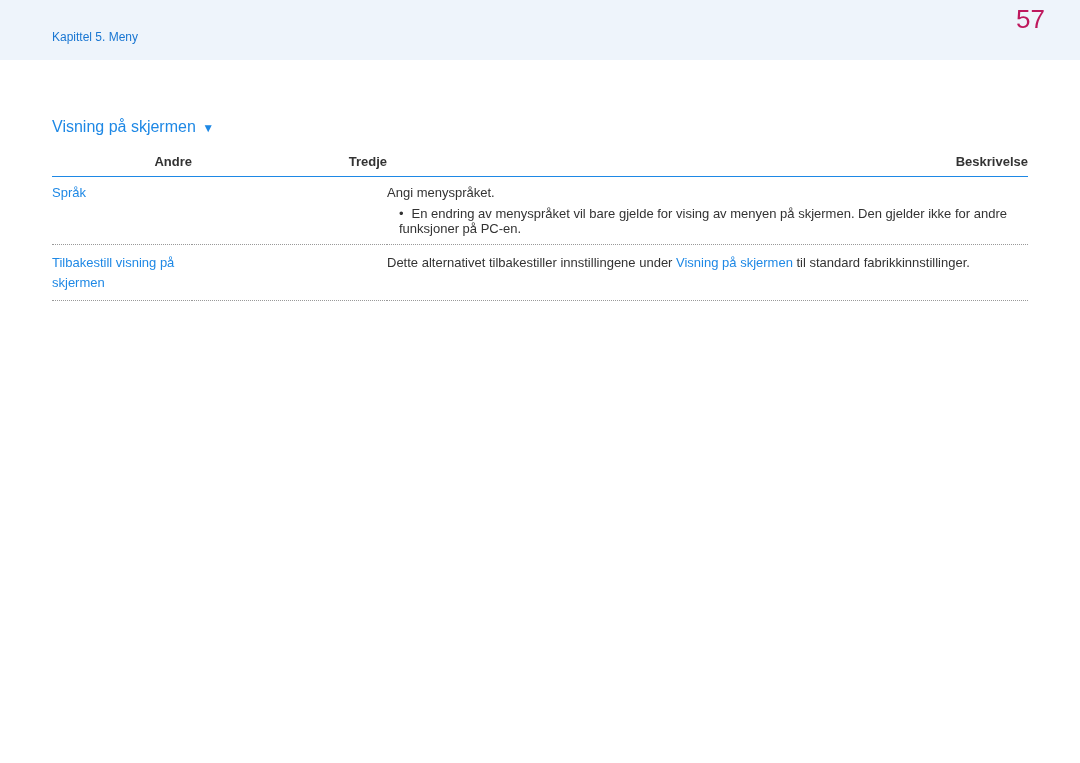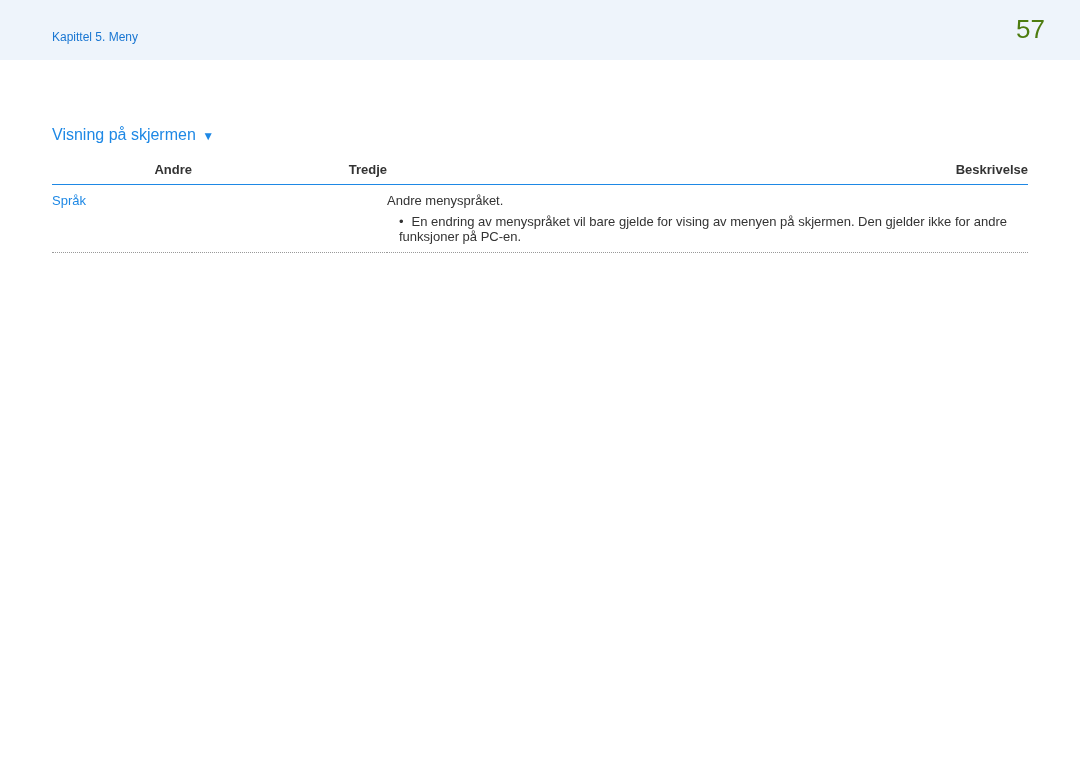--- a/index.html
+++ b/index.html
@@ -25,35 +25,34 @@
     .breadcrumb {
       position: absolute;
       left: 52px;
       top: 30px;
       color: #1976d2;
       font-size: 12px;
     }
     .page-number {
       position: absolute;
       right: 35px;
-      top: 14px;
-      color: #4d7c0f;
+      top: 4px;
+      color: #be185d;
       font-size: 26px;
       font-weight: 400;
     }
     .content {
       padding: 0 52px;
       padding-top: 58px;
     }
     .section-title {
       color: #1e88e5;
       font-size: 16px;
       font-weight: 400;
       margin-bottom: 12px;
-      margin-top: 8px;
     }
     .section-title .arrow {
       color: #1e88e5;
       font-size: 12px;
       display: inline-block;
       margin-left: 2px;
     }
     table {
       width: 100%;
       border-collapse: collapse;
@@ -121,21 +120,31 @@
         <th>Andre</th>
         <th>Tredje</th>
         <th>Beskrivelse</th>
       </tr>
     </thead>
     <tbody>
       <tr>
         <td class="blue-text">Språk</td>
         <td></td>
         <td>
-          <span>Andre menyspråket.</span>
+          <span>Angi menyspråket.</span>
           <ul>
             <li>En endring av menyspråket vil bare gjelde for vising av menyen på skjermen. Den gjelder ikke for andre funksjoner på PC-en.</li>
           </ul>
+        </td>
+      </tr>
+      <tr>
+        <td class="blue-text row2-col1">
+          <span>Tilbakestill visning på</span><br>
+          <span>skjermen</span>
+        </td>
+        <td></td>
+        <td class="desc-row2">
+          <span>Dette alternativet tilbakestiller innstillingene under </span><span class="blue-text">Visning på skjermen</span><span> til standard fabrikkinnstillinger.</span>
         </td>
       </tr>
     </tbody>
   </table>
 </div>
 
 </body></html>

